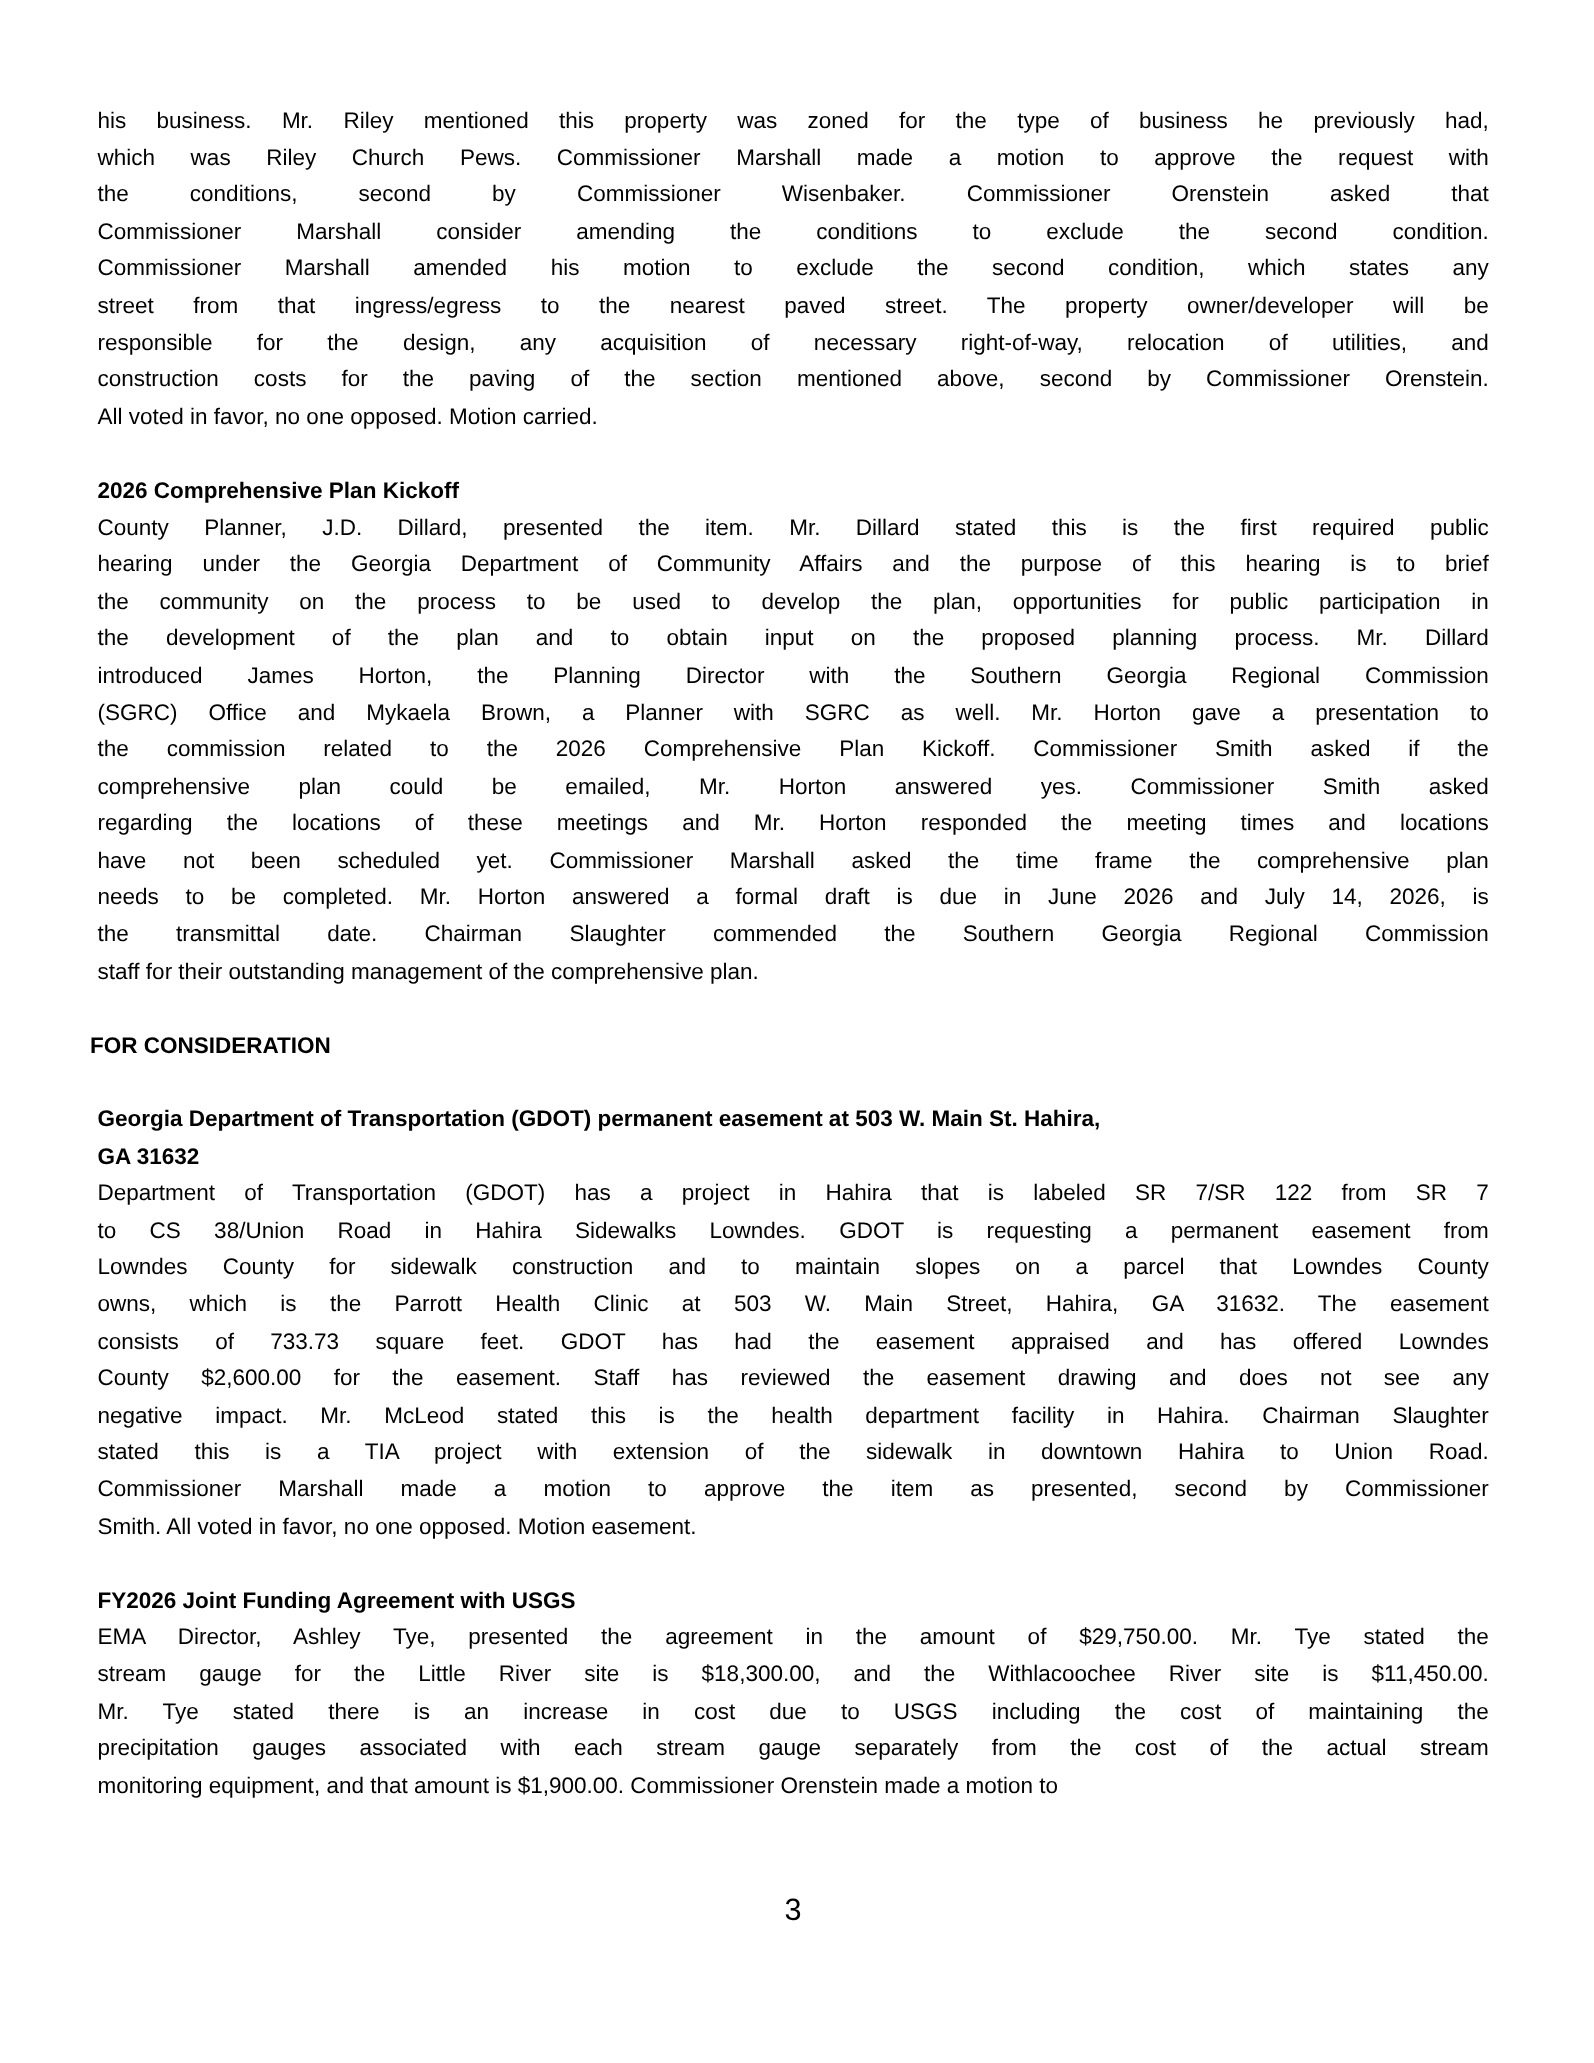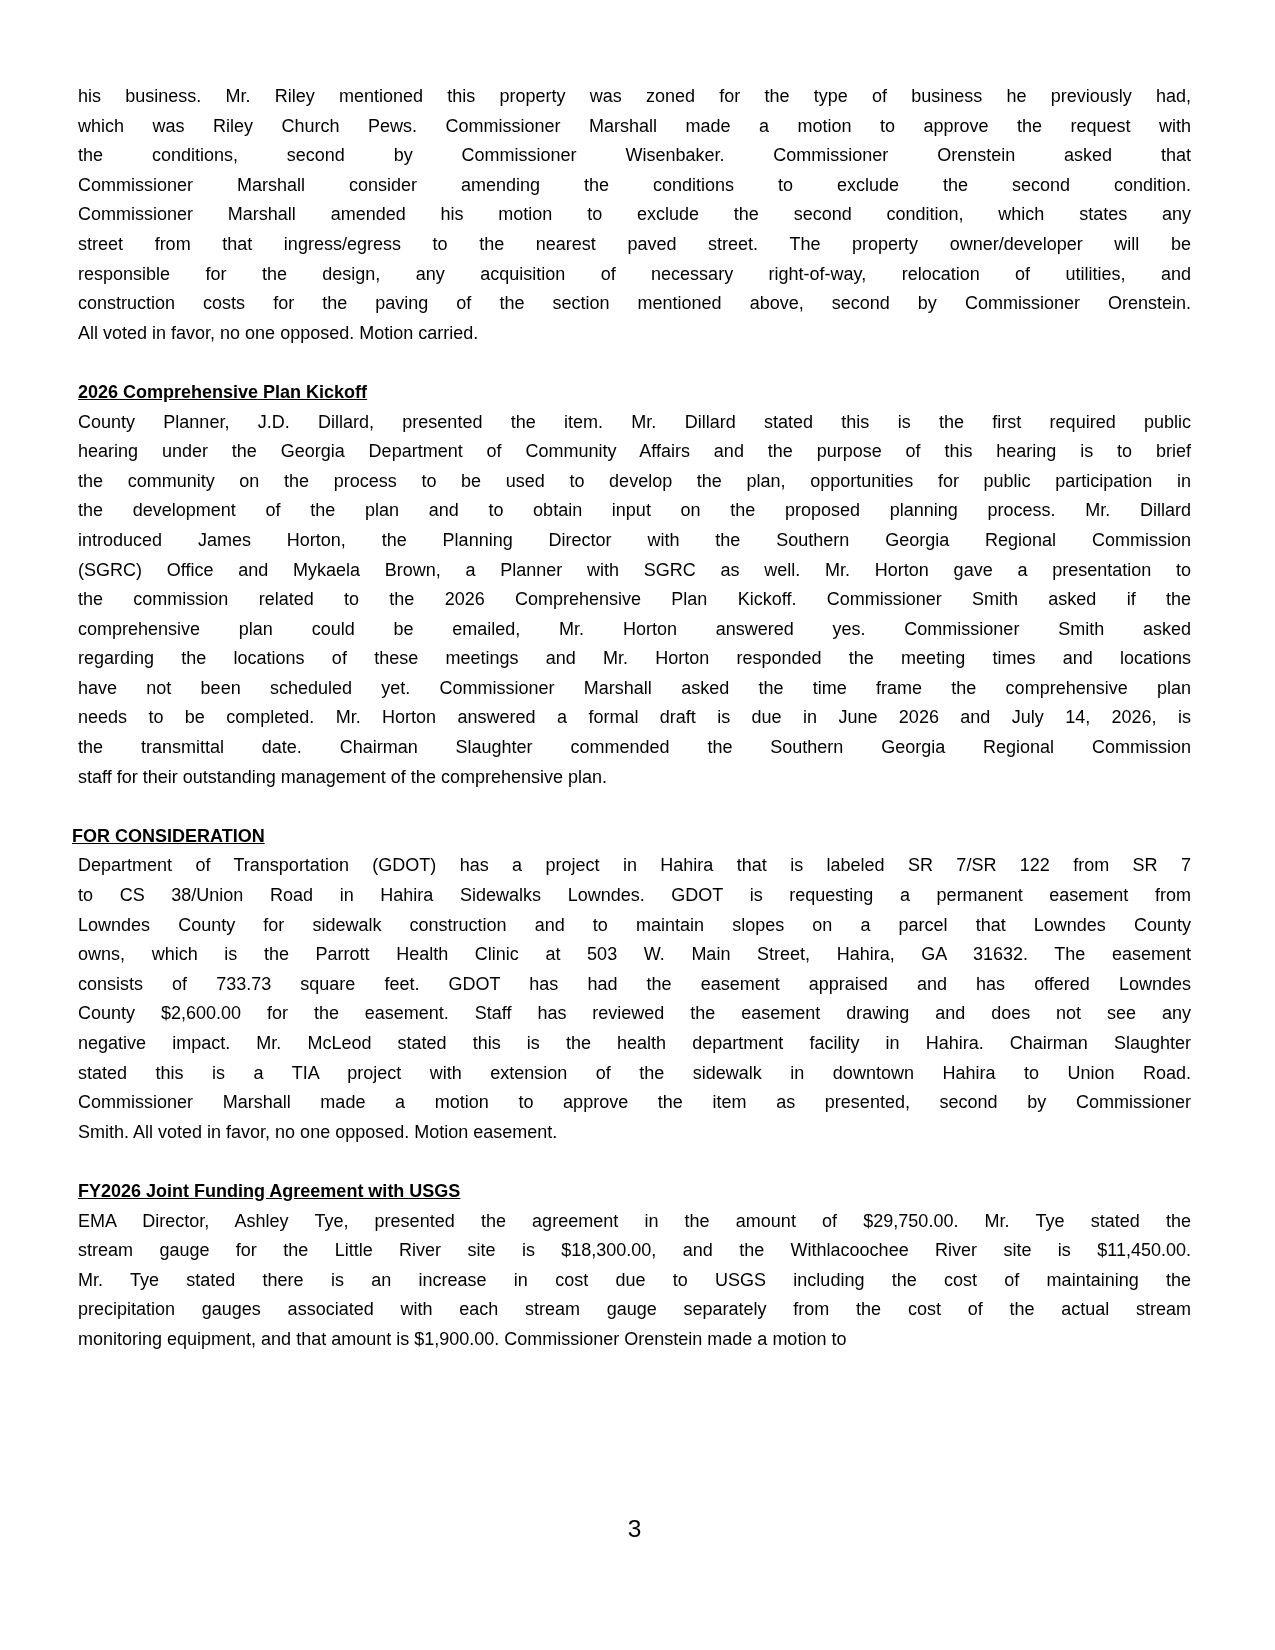--- a/index.html
+++ b/index.html
@@ -22,21 +22,20 @@
     width: 1113px;
     font-size: 18px;
     line-height: 29.6px;
   }
   .content > div {
     margin: 0;
   }
   .heading {
     font-weight: bold;
     margin-top: 29.6px !important;
-    text-decoration: underline;
   }
   .content > :first-child {
     margin-top: 0 !important;
   }
   .heading.outdent {
     margin-left: -6px;
   }
   .para .pline {
     text-align: justify;
     text-align-last: justify;
@@ -88,20 +87,24 @@
       <div class="pline">comprehensive plan could be emailed, Mr. Horton answered yes. Commissioner Smith asked</div>
       <div class="pline">regarding the locations of these meetings and Mr. Horton responded the meeting times and locations</div>
       <div class="pline">have not been scheduled yet. Commissioner Marshall asked the time frame the comprehensive plan</div>
       <div class="pline">needs to be completed. Mr. Horton answered a formal draft is due in June 2026 and July 14, 2026, is</div>
       <div class="pline">the transmittal date. Chairman Slaughter commended the Southern Georgia Regional Commission</div>
       <div class="pline last">staff for their outstanding management of the comprehensive plan.</div>
     </div>
     <div class="heading outdent">
       <div class="pline last">FOR CONSIDERATION</div>
     </div>
+    <div class="heading">
+      <div class="pline">Georgia Department of Transportation (GDOT) permanent easement at 503 W. Main St. Hahira,</div>
+      <div class="pline last">GA 31632</div>
+    </div>
     <div class="para">
       <div class="pline">Department of Transportation (GDOT) has a project in Hahira that is labeled SR 7/SR 122 from SR 7</div>
       <div class="pline">to CS 38/Union Road in Hahira Sidewalks Lowndes. GDOT is requesting a permanent easement from</div>
       <div class="pline">Lowndes County for sidewalk construction and to maintain slopes on a parcel that Lowndes County</div>
       <div class="pline">owns, which is the Parrott Health Clinic at 503 W. Main Street, Hahira, GA 31632. The easement</div>
       <div class="pline">consists of 733.73 square feet. GDOT has had the easement appraised and has offered Lowndes</div>
       <div class="pline">County $2,600.00 for the easement. Staff has reviewed the easement drawing and does not see any</div>
       <div class="pline">negative impact. Mr. McLeod stated this is the health department facility in Hahira. Chairman Slaughter</div>
       <div class="pline">stated this is a TIA project with extension of the sidewalk in downtown Hahira to Union Road.</div>
       <div class="pline">Commissioner Marshall made a motion to approve the item as presented, second by Commissioner</div>

